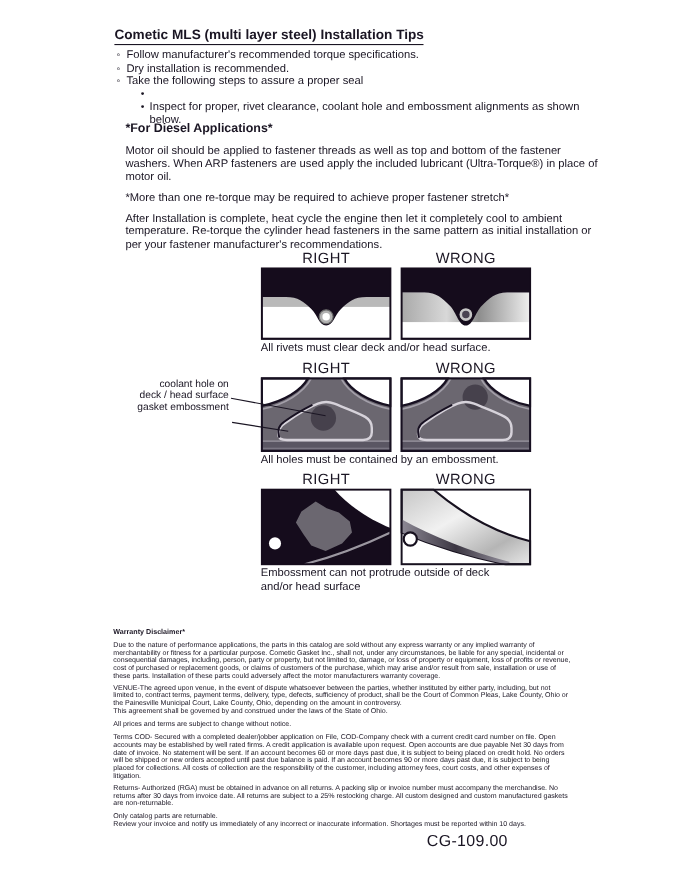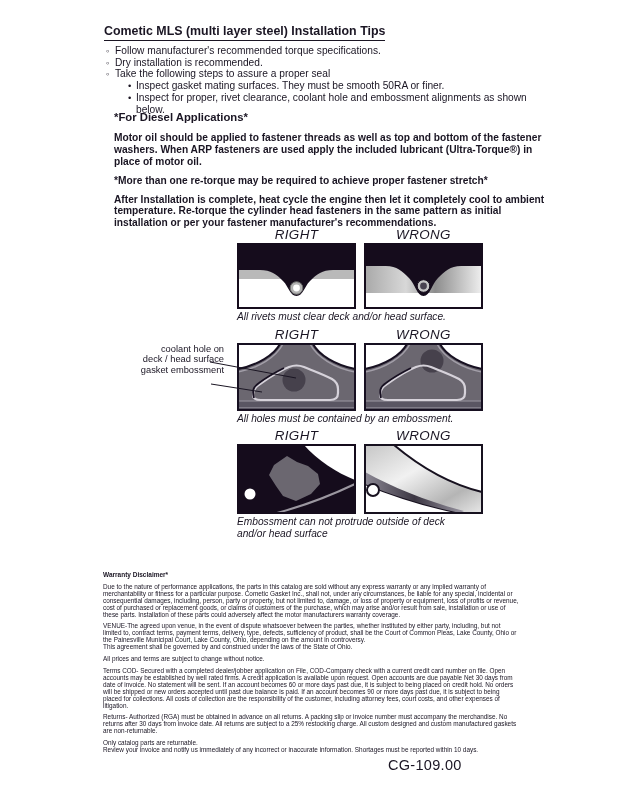--- a/index.html
+++ b/index.html
@@ -13,32 +13,32 @@
   .title .u{border-bottom:1.6px solid #1a1523;padding-bottom:1.5px;}
 
   .bullets{position:absolute;left:106px;top:45px;font-size:10.2px;line-height:11.7px;width:450px;}
   .bullet{display:flex;}
   .bullet .bm{width:9px;flex:0 0 9px;font-size:9.5px;}
   .bullet.sub{padding-left:22px;}
   .bullet.sub .bm{width:8px;flex:0 0 8px;}
 
   .diesel{position:absolute;left:114px;top:112px;width:432px;font-size:10.2px;line-height:11.9px;}
   .diesel h2{font-size:11.3px;font-weight:bold;margin:0 0 8px 0;}
-  .diesel p{margin:0 0 7px 0;font-weight:bold;}
-
-  .diagrams{position:absolute;left:237px;top:227px;width:246px;font-style:italic;}
+  .diesel p{margin:0 0 7px 0;}
+
+  .diagrams{position:absolute;left:237px;top:227px;width:246px;}
   .fig-row{margin-bottom:4px;}
   .fig-labels{display:flex;gap:8px;font-size:13.4px;line-height:16px;font-weight:400;}
   .fig-labels span{width:119px;text-align:center;letter-spacing:0.4px;}
   .fig-pair{display:flex;gap:8px;}
   .fig-pair svg{display:block;}
   .fig-caption{font-size:10.2px;line-height:11.6px;margin-top:2px;}
   .fig-caption div{white-space:nowrap;}
 
-  .side-labels{position:absolute;left:116px;top:344px;width:108px;text-align:right;
+  .side-labels{position:absolute;left:100px;top:344px;width:108px;text-align:right;
     font-size:9.3px;line-height:10.4px;}
   .side-label-2{}
   .leader-svg{position:absolute;left:208px;top:340px;width:160px;height:70px;z-index:3;pointer-events:none;}
 
   .warranty{position:absolute;left:103px;top:572px;width:417px;font-size:6.4px;line-height:6.9px;}
   .warranty h3{font-size:6.5px;font-weight:bold;margin:0 0 5px 0;}
   .warranty p{margin:0 0 5px 0;}
   .warranty p.no-gap{margin-bottom:0;}
 
   .footer-code{position:absolute;left:388px;top:757px;font-size:14.5px;letter-spacing:0.3px;}
@@ -58,21 +58,20 @@
   <div class="bullet">
     <span class="bm">◦</span>
     <span>Dry installation is recommended.</span>
   </div>
   <div class="bullet">
     <span class="bm">◦</span>
     <span>Take the following steps to assure a proper seal</span>
   </div>
   <div class="bullet sub">
     <span class="bm">•</span>
-    <span>Inspect gasket mating surfaces.  They must be smooth 50RA or finer.</span>
   </div>
   <div class="bullet sub">
     <span class="bm">•</span>
     <span>Inspect for proper, rivet clearance, coolant hole and embossment alignments as shown below.</span>
   </div>
 </div>
 
 <div class="diesel">
   <h2>*For Diesel Applications*</h2>
   <p>Motor oil should be applied to fastener threads as well as top and bottom of the fastener washers. When ARP fasteners are used apply the included lubricant (Ultra-Torque®) in place of motor oil.</p>

